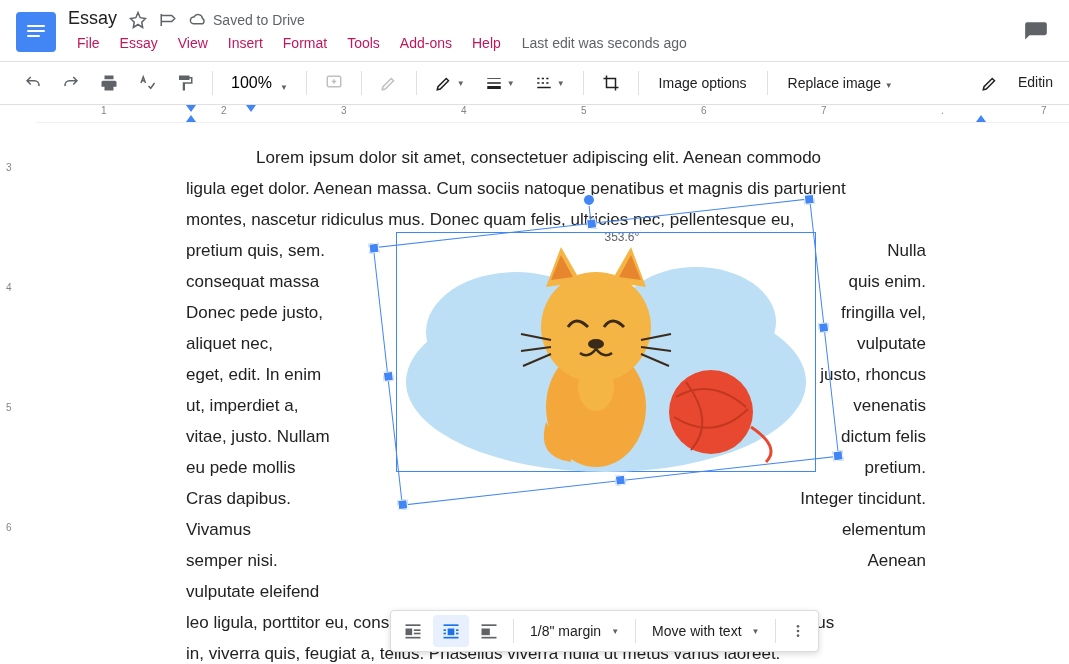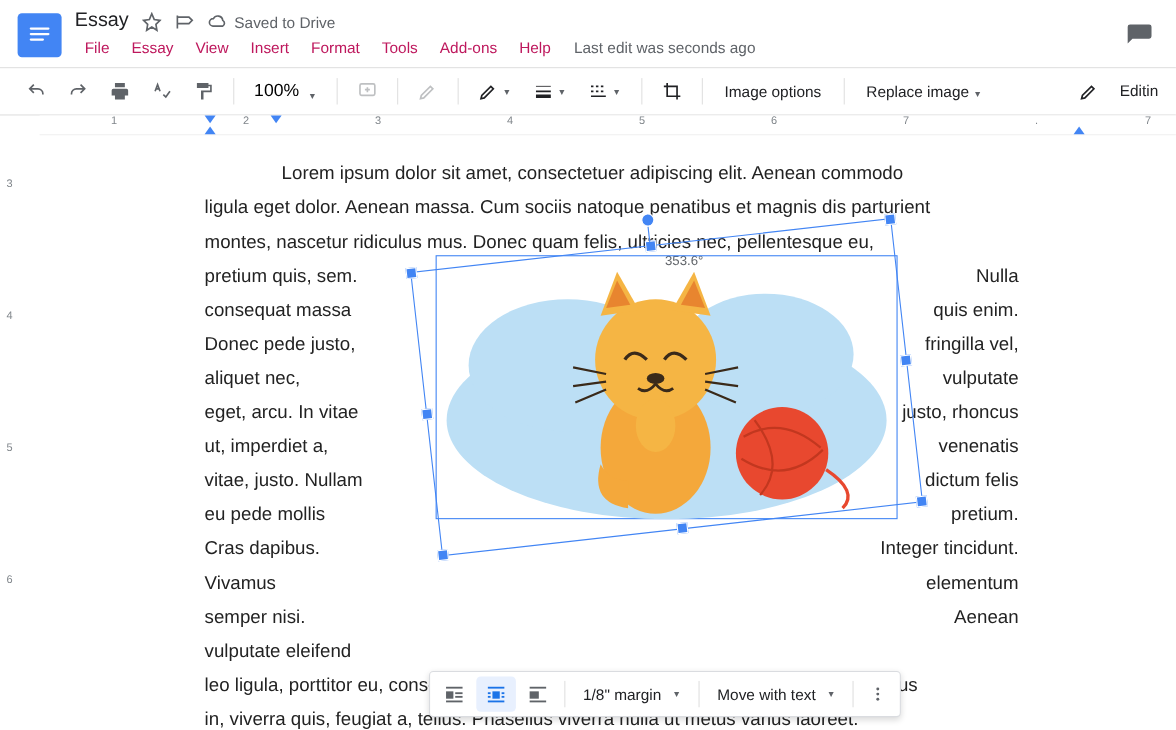--- a/index.html
+++ b/index.html
@@ -245,21 +245,21 @@
         </div>
       <div class="wrap-row">
           <span>Donec pede justo,</span>
           <span>fringilla vel,</span>
         </div>
       <div class="wrap-row">
           <span>aliquet nec,</span>
           <span>vulputate</span>
         </div>
       <div class="wrap-row">
-          <span>eget, arcu. In vitae</span>
+          <span>eget, edit. In enim</span>
           <span>justo, rhoncus</span>
         </div>
       <div class="wrap-row">
           <span>ut, imperdiet a,</span>
           <span>venenatis</span>
         </div>
       <div class="wrap-row">
           <span>vitae, justo. Nullam</span>
           <span>dictum felis</span>
         </div>

